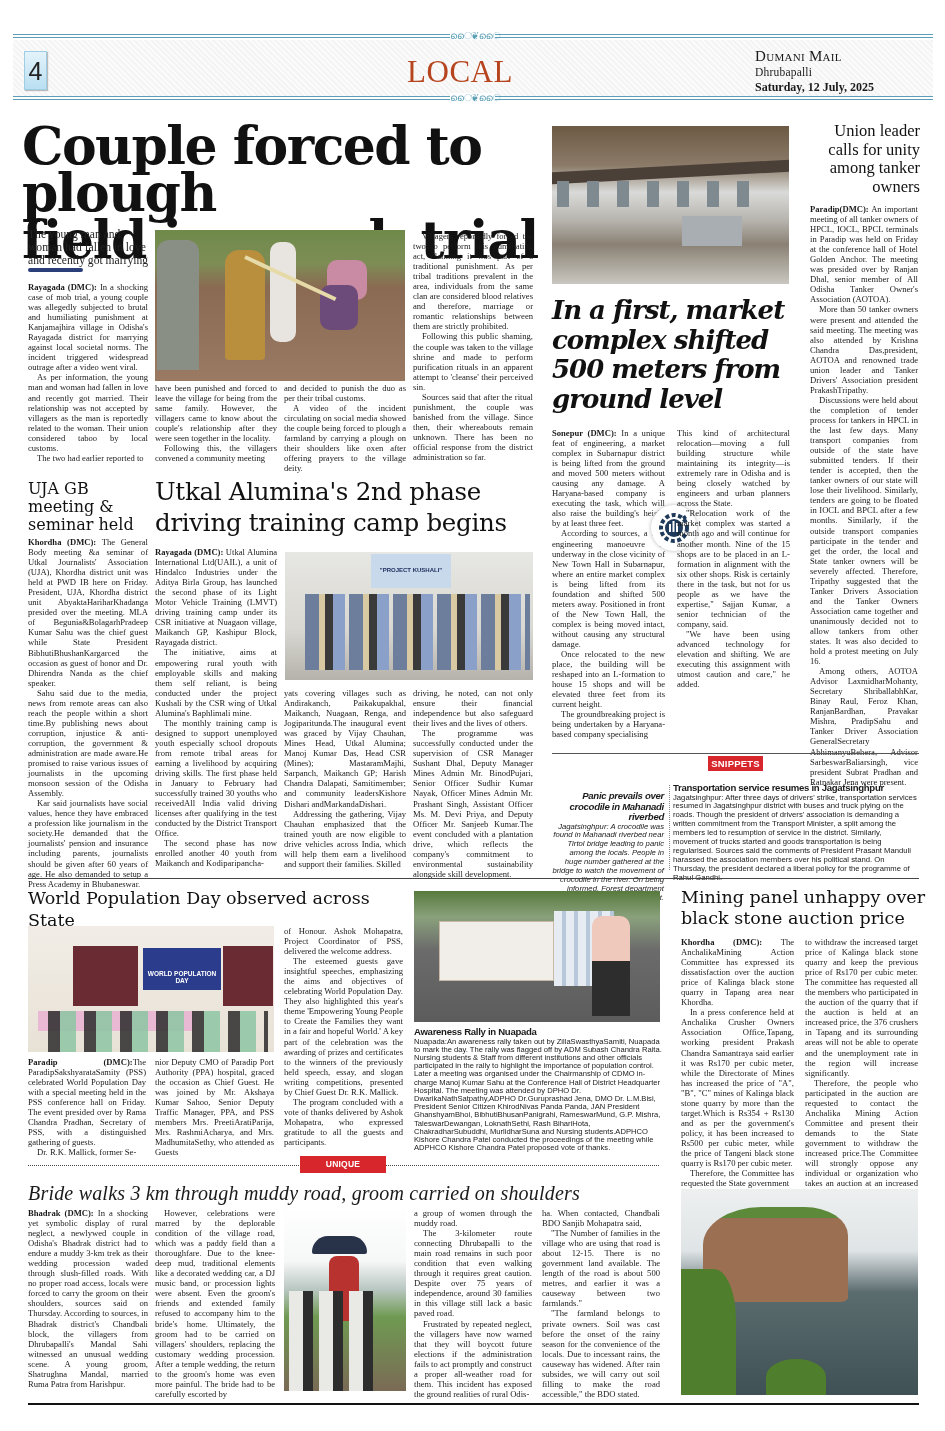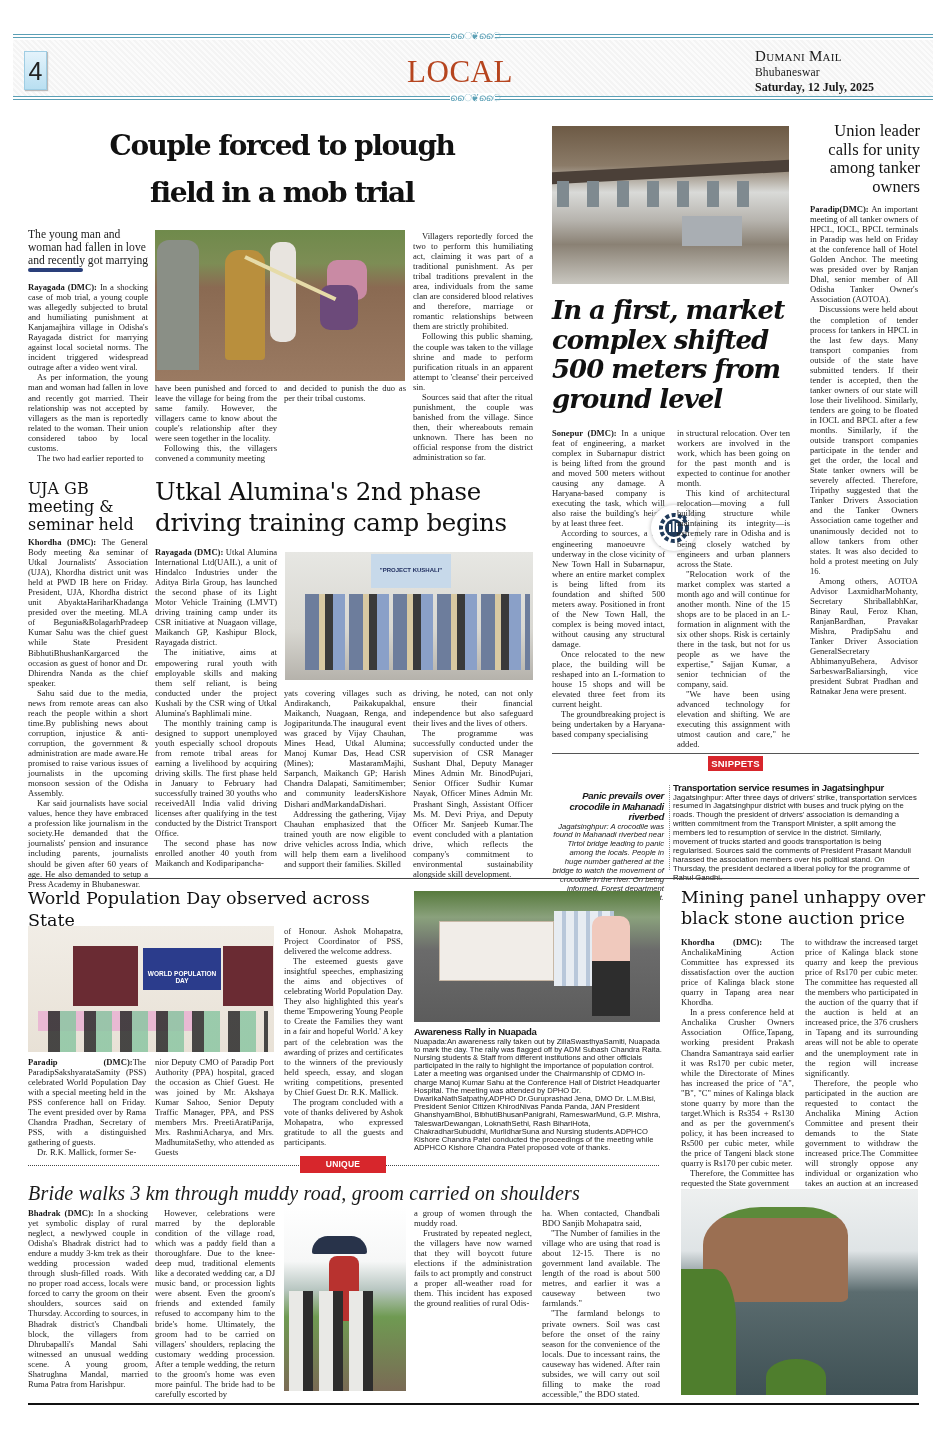--- a/index.html
+++ b/index.html
@@ -41,25 +41,25 @@
 <div class="hdr-line" style="top:34px;"></div>
 <div class="ornament" style="top:31px;">ൈ❦ൈ</div>
 <div class="hdr-band"></div>
 <div class="hdr-line" style="top:96px;"></div>
 <div class="ornament" style="top:93px;">ൈ❦ൈ</div>
 
 <div class="page-num">4</div>
 <div class="section-title">LOCAL</div>
 <div class="masthead">
   <div class="name">Dumani Mail</div>
-  <div class="city">Bhubaneswar</div>
+  <div class="city">Dhrubapalli</div>
   <div class="date">Saturday, 12 July, 2025</div>
 </div>
 
-<div class="abs headline-bold" style="left:22px; top:122px; width:520px; text-align:center; font-size:28px; line-height:47px; letter-spacing:-1.5px; font-family:'DejaVu Serif',serif;">
+<div class="abs headline-bold" style="left:22px; top:122px; width:520px; font-size:52px; line-height:47px; letter-spacing:-1.5px; font-family:'DejaVu Serif',serif;">
   <div>Couple forced to plough</div>
   <div>field in a mob trial</div>
 </div>
 
 <div class="abs" style="left:28px; top:229px; width:125px; font-family:'Liberation Serif',serif; font-size:11.6px; line-height:12.8px; color:#222;">The young man and woman had fallen in love and recently got marrying</div>
 <div class="abs" style="left:28px; top:268px; width:55px; height:4px; border-radius:2px; background:#2a3f7a;"></div>
 
 <div class="abs body-text" style="left:28px; top:282px; width:120px;">
   <p><span class="dateline">Rayagada (DMC):</span><span> In a shocking case of mob trial, a young couple was allegedly subjected to brutal and humiliating punishment at Kanjamajhira village in Odisha's Rayagada district for marrying against local societal norms. The incident triggered widespread outrage after a video went viral.</span></p>
   <p>As per information, the young man and woman had fallen in love and recently got married. Their relationship was not accepted by villagers as the man is reportedly related to the woman. Their union considered taboo by local customs.</p>
@@ -74,20 +74,21 @@
   <div style="position:absolute; left:165px; top:55px; width:38px; height:45px; background:#6c4a7a; border-radius:10px;"></div>
   <div style="position:absolute; left:90px; top:25px; width:100px; height:4px; background:#e6dba8; transform:rotate(25deg); transform-origin:left;"></div>
 </div>
 
 <div class="abs body-text" style="left:155px; top:383px; width:122px;">
   <p style="text-indent:0">have been punished and forced to leave the village for being from the same family. However, the villagers came to know about the couple's relationship after they were seen together in the locality.</p>
   <p>Following this, the villagers convened a community meeting</p>
 </div>
 <div class="abs body-text" style="left:284px; top:383px; width:122px;">
   <p style="text-indent:0">and decided to punish the duo as per their tribal customs.</p>
+  <p>A video of the incident circulating on social media showed the couple being forced to plough a farmland by carrying a plough on their shoulders like oxen after offering prayers to the village deity.</p>
 </div>
 <div class="abs body-text" style="left:413px; top:231px; width:120px;">
   <p style="text-indent:9px">Villagers reportedly forced the two to perform this humiliating act, claiming it was part of a traditional punishment. As per tribal traditions prevalent in the area, individuals from the same clan are considered blood relatives and therefore, marriage or romantic relationships between them are strictly prohibited.</p>
   <p>Following this public shaming, the couple was taken to the village shrine and made to perform purification rituals in an apparent attempt to 'cleanse' their perceived sin.</p>
   <p>Sources said that after the ritual punishment, the couple was banished from the village. Since then, their whereabouts remain unknown. There has been no official response from the district administration so far.</p>
 </div>
 
 <div class="photo" style="left:552px; top:126px; width:237px; height:158px; background:linear-gradient(180deg,#6d5a45 0%,#8b7b68 25%,#d9dad8 42%,#b6b3ad 60%,#8a8174 75%,#c9c7c0 100%);">
   <div style="position:absolute; left:0; top:40px; width:237px; height:12px; background:#4b4038; transform:skewY(-3deg);"></div>
   <div style="position:absolute; left:5px; top:55px; width:200px; height:26px; background:repeating-linear-gradient(90deg,#7f8a90 0 12px,transparent 12px 30px);"></div>
@@ -106,29 +107,29 @@
   <svg width="34" height="34" viewBox="0 0 34 34">
     <circle cx="17" cy="17" r="13" fill="none" stroke="#1f3a5a" stroke-width="4" stroke-dasharray="4 2.5"></circle>
     <circle cx="17" cy="17" r="9" fill="#1f3a5a"></circle>
     <rect x="12" y="13" width="2" height="8" fill="#fff"></rect>
     <rect x="15.5" y="10" width="2" height="11" fill="#fff"></rect>
     <rect x="19" y="12" width="2" height="9" fill="#fff"></rect>
     <path d="M25 6 l3 -2 l2 3 l-3 2 z" fill="#1f3a5a"></path>
   </svg>
 </div>
 <div class="abs body-text" style="left:677px; top:428px; width:113px;">
-  <p style="text-indent:0">in structural relocation. Over ten workers are involved in the work, which has been going on for the past month and is expected to continue for another month.</p>
   <p>This kind of architectural relocation—moving a full building structure while maintaining its integrity—is extremely rare in Odisha and is being closely watched by engineers and urban planners across the State.</p>
   <p>"Relocation work of the market complex was started a month ago and will continue for another month. Nine of the 15 shops are to be placed in an L-formation in alignment with the six other shops. Risk is certainly there in the task, but not for us people as we have the expertise," Sajjan Kumar, a senior technician of the company, said.</p>
   <p>"We have been using advanced technology for elevation and shifting. We are executing this assignment with utmost caution and care," he added.</p>
 </div>
 
 <div class="abs headline-cond" style="left:810px; top:122px; width:110px; font-size:16.5px; line-height:18.5px;">Union leader calls for unity among tanker owners</div>
 <div class="abs body-text" style="left:810px; top:204px; width:108px;">
   <p><span class="dateline">Paradip(DMC):</span><span> An important meeting of all tanker owners of HPCL, IOCL, BPCL terminals in Paradip was held on Friday at the conference hall of Hotel Golden Anchor. The meeting was presided over by Ranjan Dhal, senior member of All Odisha Tanker Owner's Association (AOTOA).</span></p>
+  <p>More than 50 tanker owners were present and attended the said meeting. The meeting was also attended by Krishna Chandra Das,president, AOTOA and renowned trade union leader and Tanker Drivers' Association president PrakashTripathy.</p>
   <p>Discussions were held about the completion of tender process for tankers in HPCL in the last few days. Many transport companies from outside of the state have submitted tenders. If their tender is accepted, then the tanker owners of our state will lose their livelihood. Similarly, tenders are going to be floated in IOCL and BPCL after a few months. Similarly, if the outside transport companies participate in the tender and get the order, the local and State tanker owners will be severely affected. Therefore, Tripathy suggested that the Tanker Drivers Association and the Tanker Owners Association came together and unanimously decided not to allow tankers from other states. It was also decided to hold a protest meeting on July 16.</p>
   <p>Among others, AOTOA Advisor LaxmidharMohanty, Secretary ShriballabhKar, Binay Raul, Feroz Khan, RanjanBardhan, Pravakar Mishra, PradipSahu and Tanker Driver Association GeneralSecretary AbhimanyuBehera, Advisor SarbeswarBaliarsingh, vice president Subrat Pradhan and Ratnakar Jena were present.</p>
 </div>
 
 <div class="abs headline-light" style="left:28px; top:480px; width:120px; font-size:16px; line-height:18px;">UJA GB meeting &amp; seminar held</div>
 <div class="abs body-text" style="left:28px; top:537px; width:120px;">
   <p><span class="dateline">Khordha (DMC):</span><span> The General Body meeting &amp;a seminar of Utkal Journalists' Association (UJA), Khordha district unit was held at PWD IB here on Friday. President, UJA, Khordha district unit AbyaktaHariharKhadanga presided over the meeting. MLA of Begunia&amp;BolagarhPradeep Kumar Sahu was the chief guest while State President BibhutiBhushanKargarced the occasion as guest of honor and Dr. Dhirendra Nanda as the chief speaker.</span></p>
   <p>Sahu said due to the media, news from remote areas can also reach the people within a short time.By publishing news about corruption, injustice &amp; anti-corruption, the government &amp; administration are made aware.He promised to raise various issues of journalists in the upcoming monsoon session of the Odisha Assembly.</p>
   <p>Kar said journalists have social values, hence they have embraced a profession like journalism in the society.He demanded that the journalists' pension and insurance including parents, journalists should be given after 60 years of age. He also demanded to setup a Press Academy in Bhubaneswar.</p>
 </div>
@@ -221,20 +222,21 @@
 <div class="abs body-text" style="left:155px; top:1208px; width:120px;">
   <p style="text-indent:9px">However, celebrations were marred by the deplorable condition of the village road, which was a paddy field than a thoroughfare. Due to the knee-deep mud, traditional elements like a decorated wedding car, a DJ music band, or procession lights were absent. Even the groom's friends and extended family refused to accompany him to the bride's home. Ultimately, the groom had to be carried on villagers' shoulders, replacing the customary wedding procession. After a temple wedding, the return to the groom's home was even more painful. The bride had to be carefully escorted by</p>
 </div>
 <div class="photo" style="left:284px; top:1206px; width:122px; height:185px; background:linear-gradient(180deg,#ffffff 0%,#f6f7f7 30%,#b9c7c2 45%,#6f9a52 60%,#7a6a55 100%);">
   <div style="position:absolute; left:28px; top:30px; width:55px; height:18px; background:#28334a; border-radius:30px 30px 4px 4px;"></div>
   <div style="position:absolute; left:45px; top:50px; width:30px; height:65px; background:#b8322f; border-radius:8px;"></div>
   <div style="position:absolute; left:5px; top:85px; width:90px; height:100px; background:repeating-linear-gradient(90deg,#e9e9e6 0 14px,#2d2d2d 14px 24px,transparent 24px 30px);"></div>
 </div>
 <div class="abs body-text" style="left:414px; top:1208px; width:118px;">
   <p style="text-indent:0">a group of women through the muddy road.</p>
+  <p>The 3-kilometer route connecting Dhrubapalli to the main road remains in such poor condition that even walking through it requires great caution. Despite over 75 years of independence, around 30 families in this village still lack a basic paved road.</p>
   <p>Frustrated by repeated neglect, the villagers have now warned that they will boycott future elections if the administration fails to act promptly and construct a proper all-weather road for them. This incident has exposed the ground realities of rural Odis-</p>
 </div>
 <div class="abs body-text" style="left:542px; top:1208px; width:118px;">
   <p style="text-indent:0">ha. When contacted, Chandbali BDO Sanjib Mohapatra said,</p>
   <p>"The Number of families in the village who are using that road is about 12-15. There is no government land available. The length of the road is about 500 metres, and earlier it was a causeway between two farmlands."</p>
   <p>"The farmland belongs to private owners. Soil was cast before the onset of the rainy season for the convenience of the locals. Due to incessant rains, the causeway has widened. After rain subsides, we will carry out soil filling to make the road accessible," the BDO stated.</p>
 </div>
 
 <div class="photo" style="left:681px; top:1189px; width:237px; height:206px; background:linear-gradient(180deg,#eef0f0 0%,#dfe4e6 30%,#5b6c6f 50%,#3f5155 100%);">
   <div style="position:absolute; left:22px; top:18px; width:145px; height:95px; background:linear-gradient(180deg,#5c8a3a 0 12%,#9b6f52 12% 100%); border-radius:40% 30% 5% 10%;"></div>

